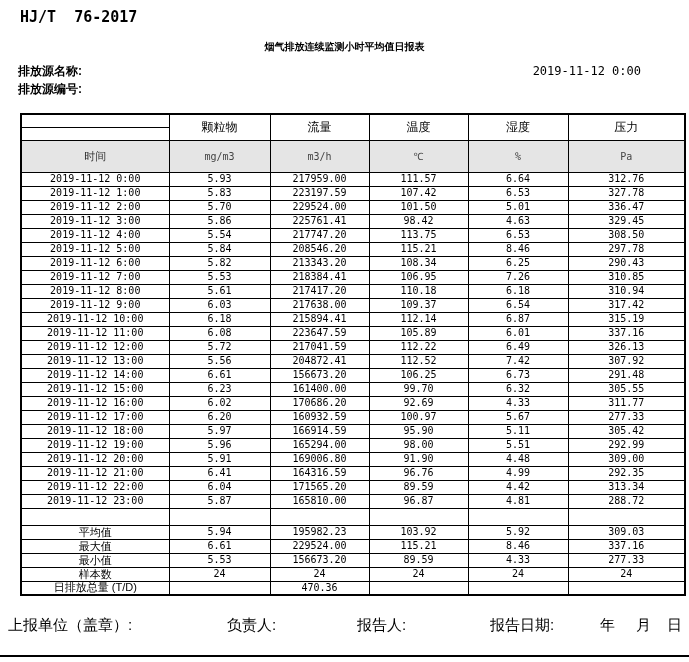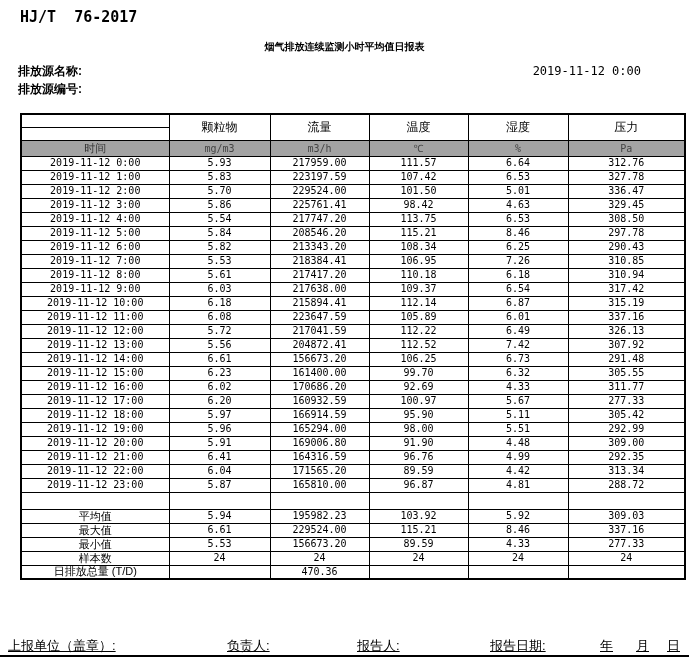--- a/index.html
+++ b/index.html
@@ -35,34 +35,34 @@
     padding-left: 12px;
   }
   table.report td, table.report th {
     border: 1px solid #000;
     text-align: center; vertical-align: middle;
     font-weight: normal; overflow: hidden; padding: 0;
   }
   tr.h-row td, tr.h-row th { height: 13px; font-size: 11px; }
   tr.h-row th { font-size: 12px; }
   tr.unit-row td {
-    height: 16px; font-size: 10px; background: #a3a3a3; color: #444;
+    height: 32px; font-size: 10px; background: #e5e5e5; color: #444;
     font-family: "DejaVu Sans Mono", "Liberation Sans", monospace;
   }
   tr.unit-row td.time-head {
     font-family: "Liberation Sans", sans-serif; font-size: 11px; color: #333;
   }
   tbody.data td, tbody.summary td {
     height: 14px; font-size: 10px; line-height: 1;
     font-family: "DejaVu Sans Mono", "Liberation Sans", monospace;
   }
   tbody.summary td.label-cell { font-family: "Liberation Sans", sans-serif; font-size: 11px; }
   tr.spacer-row td { height: 17px; }
   .footnote { position: absolute; top: 617px; left: 8px; font-size: 12px; }
-  .sign-row span { position: absolute; top: 637px; font-size: 13px; text-decoration: underline; }
+  .sign-row span { position: absolute; top: 616px; font-size: 15px; }
   .sign-unit   { left: 8px; }
   .sign-resp   { left: 227px; }
   .sign-report { left: 357px; text-align: center; }
   .sign-date   { left: 490px; }
   .sign-year   { left: 600px; }
   .sign-month  { left: 636px; }
   .sign-day    { left: 667px; }
   .bottom-rule { position: absolute; top: 655px; left: 0; width: 689px; height: 2px; background: #000; }
 </style>
 </head>

